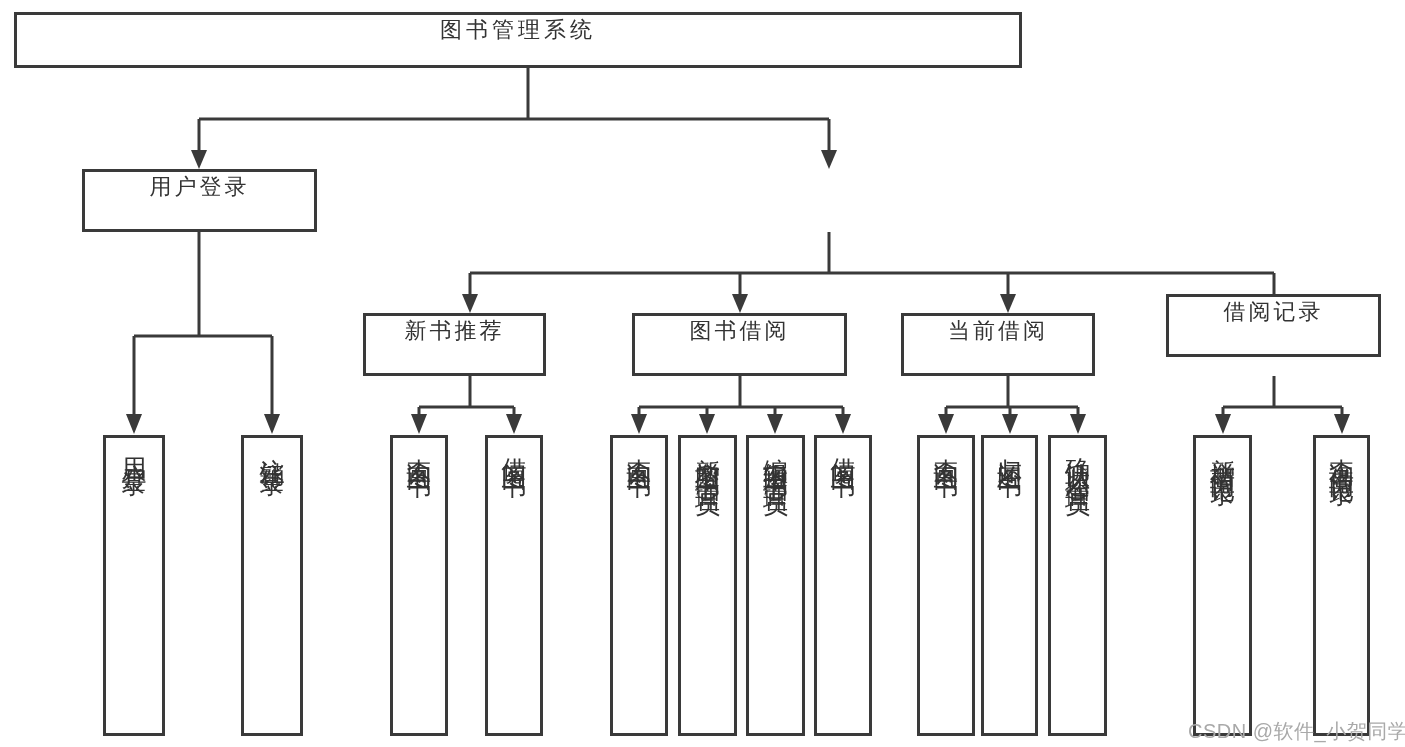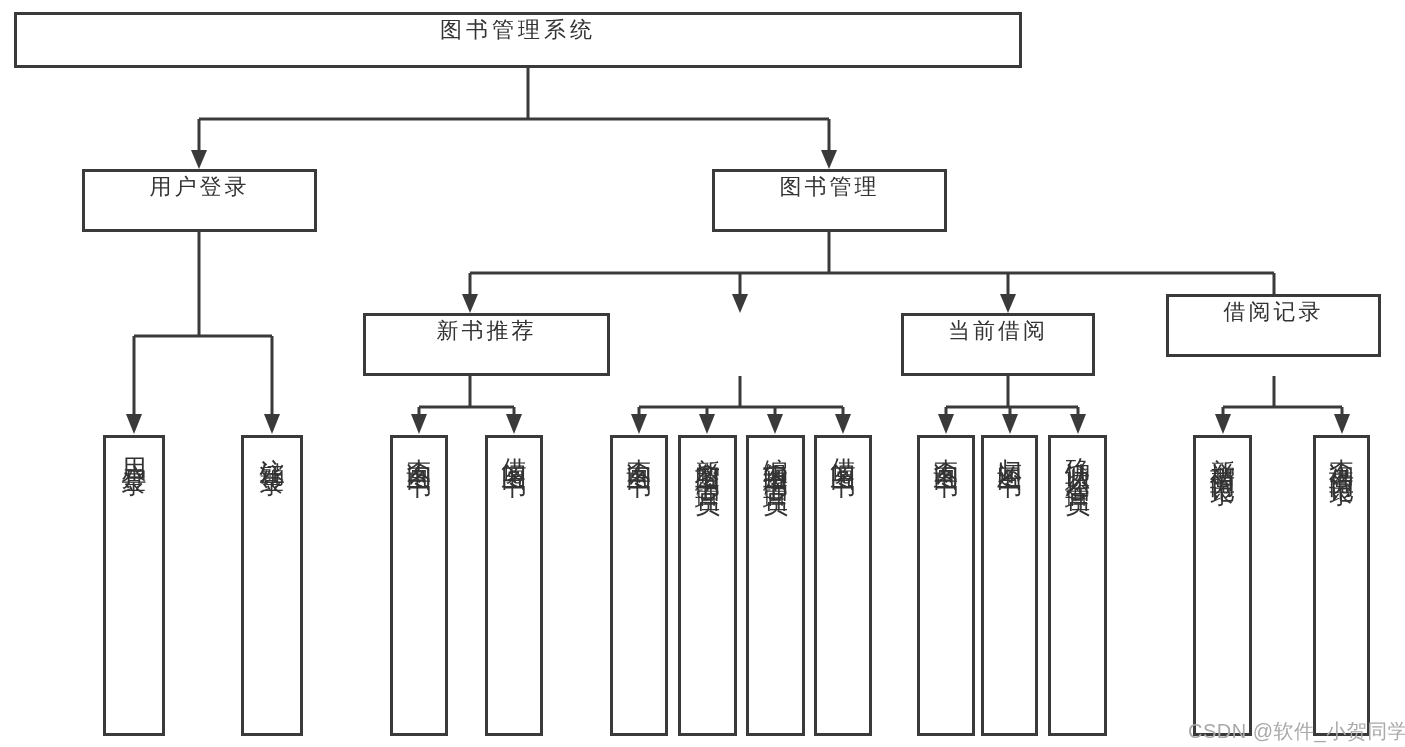--- a/index.html
+++ b/index.html
@@ -129,26 +129,26 @@
     </g>
   </svg>
 
   <div class="box root-box">
     <span>图书管理系统</span>
   </div>
 
   <div class="box h-box" style="left:82px; top:169px; width:235px;">
     <span>用户登录</span>
   </div>
-  <div class="box h-box" style="left:712px; top:169px; width:235px;">
-    <span>图书管理</span>
+
+  <div class="box h-box" style="left:363px; top:313px; width:183px;">
+    <span>新书推荐</span>
   </div>
-
-  <div class="box h-box" style="left:363px; top:313px; width:247px;">
-    <span>新书推荐</span>
+  <div class="box h-box" style="left:632px; top:313px; width:215px;">
+    <span>图书借阅</span>
   </div>
   <div class="box h-box" style="left:901px; top:313px; width:194px;">
     <span>当前借阅</span>
   </div>
   <div class="box h-box" style="left:1166px; top:294px; width:215px;">
     <span>借阅记录</span>
   </div>
 
   <div class="box v-box" style="left:103px; width:62px;">
     <span class="v-label">用户登录</span>

